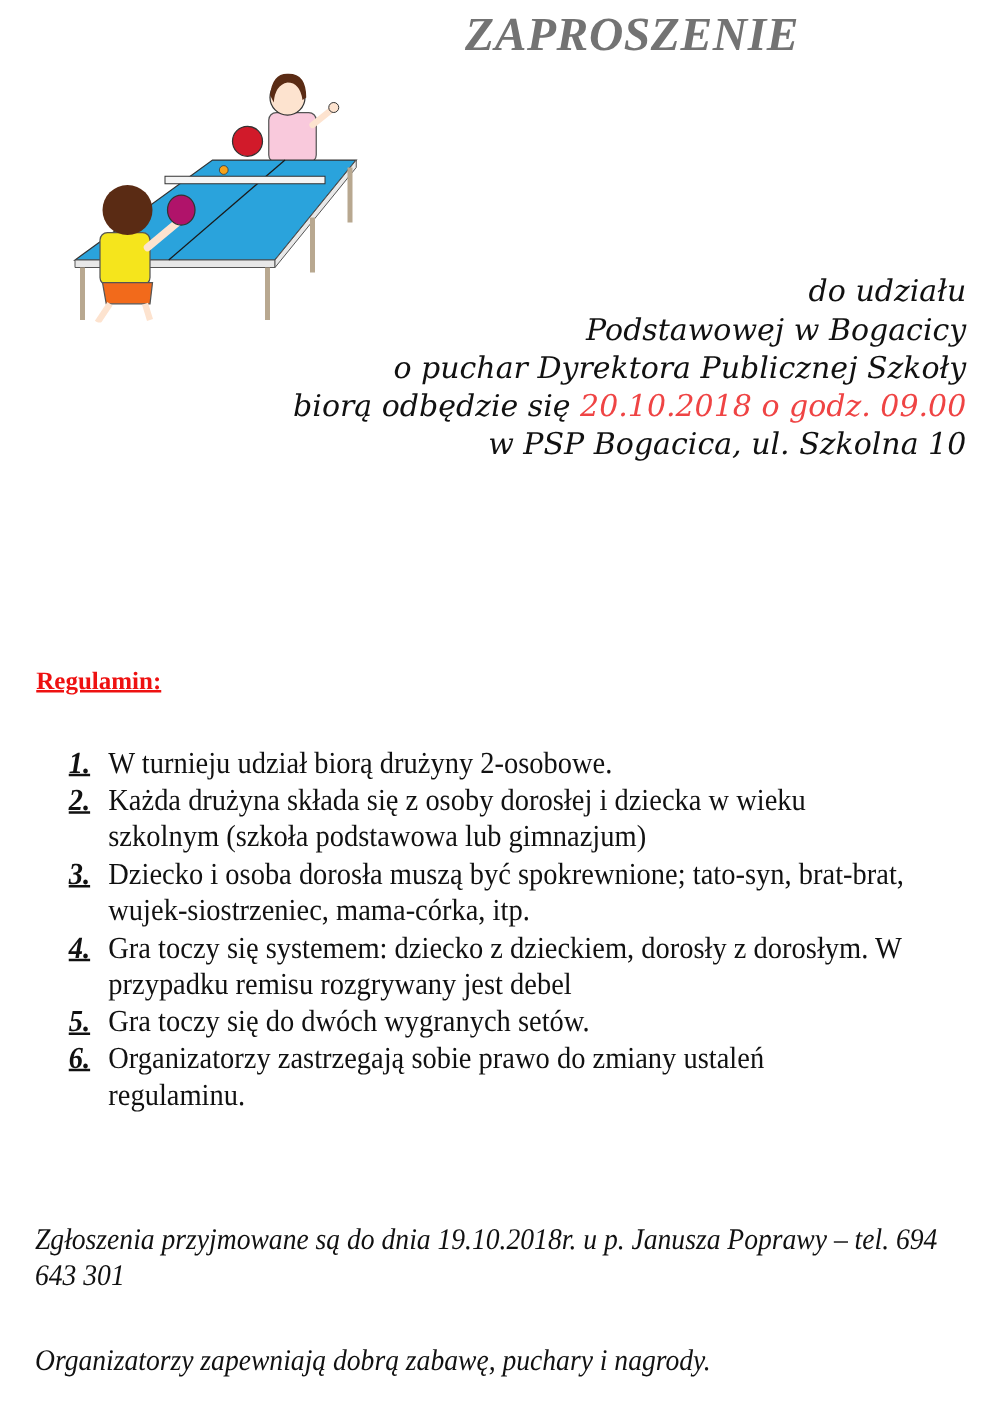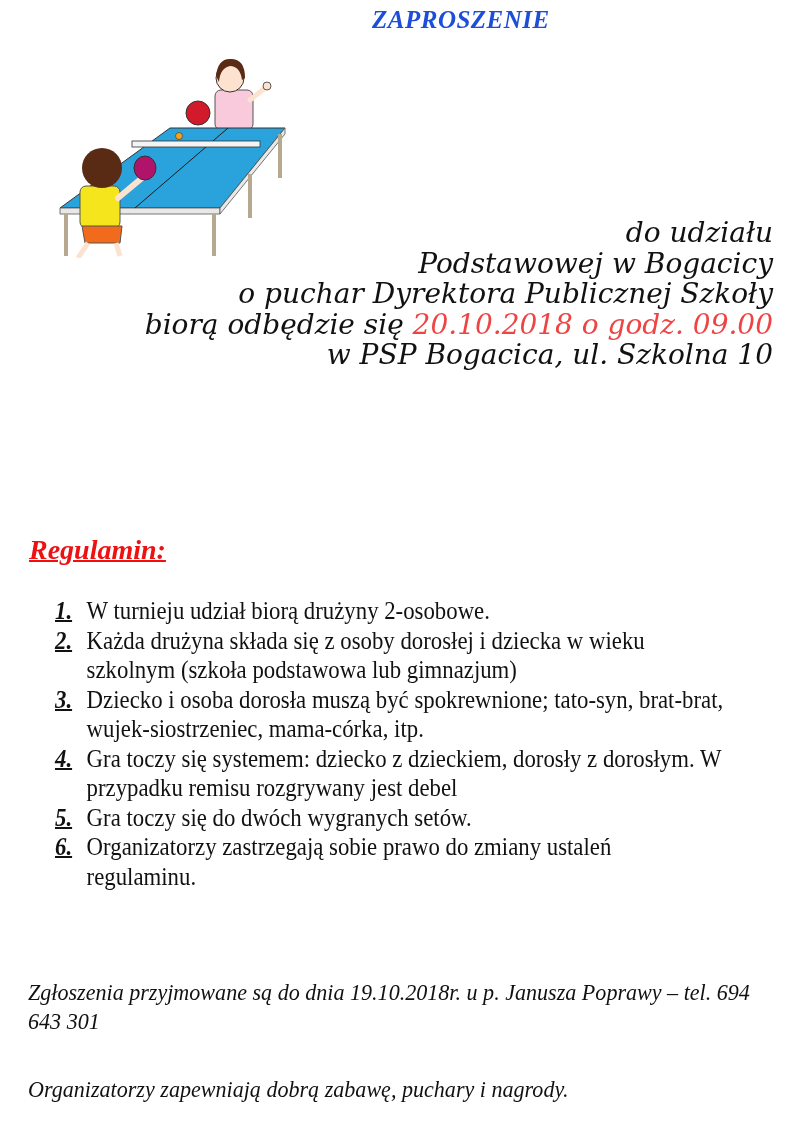--- a/index.html
+++ b/index.html
@@ -1,21 +1,21 @@
 <!DOCTYPE html>
 <html><head>
   <meta charset="utf-8">
   <style>
     html, body { margin: 0; padding: 0; background: #ffffff; }
     body { width: 800px; height: 1126px; position: relative; overflow: hidden; font-family: "Liberation Serif", serif; color: #111; }
-    .title { position: absolute; left: 372px; top: 6px; font-family: "Liberation Serif", serif; font-style: italic; font-weight: bold; font-size: 25px; color: #1d4ed8; letter-spacing: 0.5px; margin: 0; }
+    .title { position: absolute; left: 372px; top: 6px; font-family: "Liberation Serif", serif; font-style: italic; font-weight: bold; font-size: 38px; color: #737373; letter-spacing: 0.5px; margin: 0; }
     .illustration { position: absolute; left: 50px; top: 28px; width: 240px; height: 230px; }
-    .invite { position: absolute; right: 27px; top: 218px; text-align: right; font-family: "DejaVu Serif", serif; font-style: italic; font-size: 28px; line-height: 30.5px; color: #111; }
+    .invite { position: absolute; right: 27px; top: 218px; text-align: right; font-family: "DejaVu Serif", serif; font-style: italic; font-size: 24px; line-height: 30.5px; color: #111; }
     .invite .red { color: #ef4444; }
-    .reg-heading { position: absolute; left: 29px; top: 534px; font-family: "Liberation Serif", serif; font-style: italic; font-weight: bold; font-size: 28px; color: #ee1111; text-decoration: underline; text-decoration-thickness: 2px; text-align: center; }
+    .reg-heading { position: absolute; left: 29px; top: 534px; font-family: "Liberation Serif", serif; font-weight: bold; font-size: 20px; color: #ee1111; text-decoration: underline; text-decoration-thickness: 2px; text-align: center; }
     .rules { position: absolute; left: 55px; top: 596px; width: 720px; margin: 0; padding: 0; list-style: none; font-family: "Liberation Serif", serif; font-size: 24.5px; line-height: 29.5px; color: #111; transform: scaleX(0.93); transform-origin: left top; }
     .rules li { position: relative; padding-left: 34px; }
     .rules .num { position: absolute; left: 0; top: 0; font-weight: bold; font-style: italic; text-decoration: underline; text-decoration-thickness: 2px; }
     .note { position: absolute; left: 28px; font-family: "Liberation Serif", serif; font-style: italic; font-size: 24px; line-height: 29px; color: #111; transform: scaleX(0.92); transform-origin: left top; width: 800px; }
     .note1 { top: 978px; }
     .note2 { top: 1075px; }
   </style>
 </head>
 <body>
 

